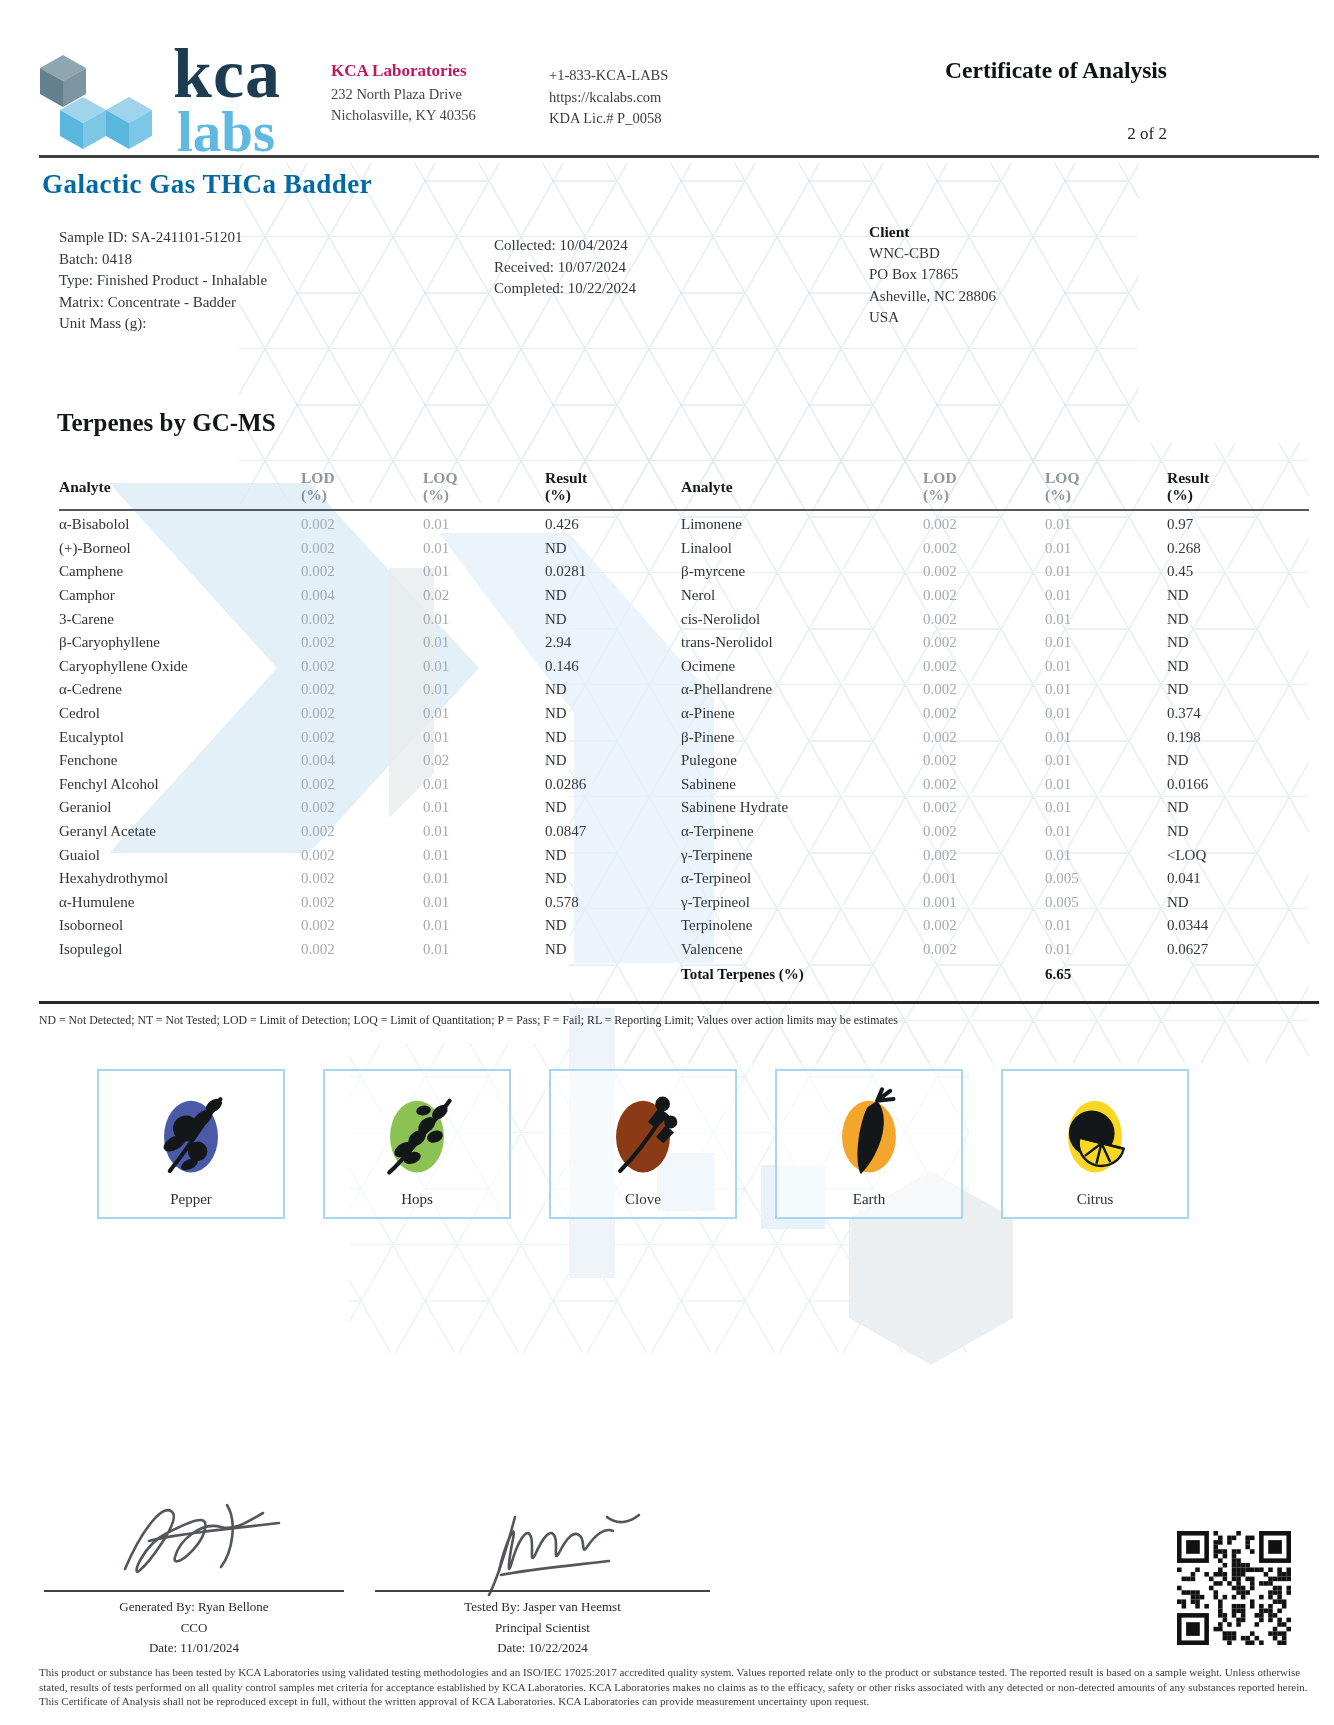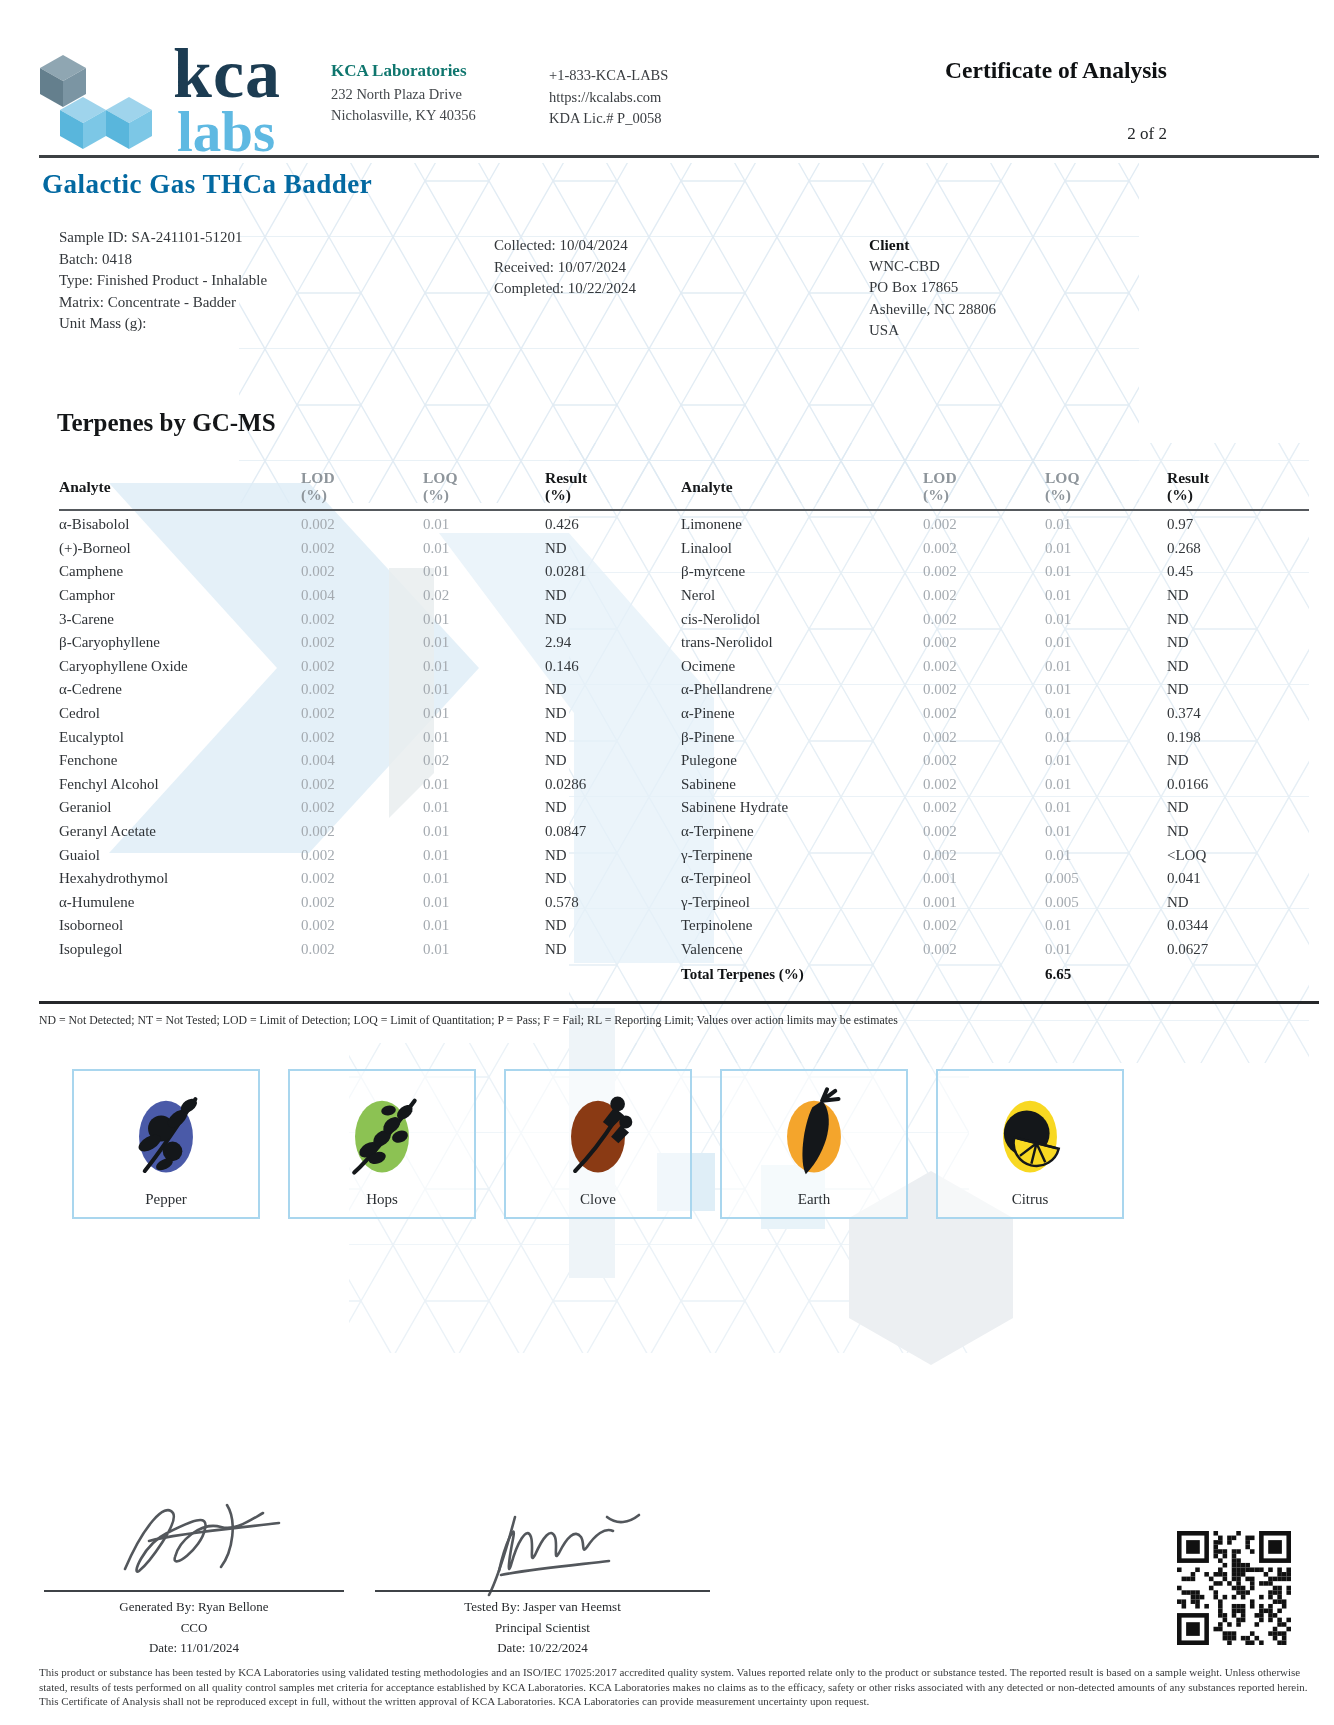--- a/index.html
+++ b/index.html
@@ -7,33 +7,33 @@
   .page{position:relative;width:1316px;height:1725px;background:#fff;margin:13px auto;
         font-family:Liberation Serif, serif;color:#222;overflow:hidden}
   .wm{position:absolute;inset:0;pointer-events:none}
 
   
   .logo-cubes{position:absolute;left:28px;top:40px}
   .logo-word{position:absolute;left:164px;top:26px;font-weight:bold;line-height:1}
   .logo-kca{font-size:70px;color:#1c3c52;letter-spacing:1px}
   .logo-labs{font-size:57px;color:#5fb9e2;margin-top:-6px;margin-left:4px}
   .lab-info{position:absolute;left:322px;top:47px;font-size:14.5px;line-height:21px;color:#44484c}
-  .lab-name{font-size:17px;font-weight:bold;color:#0f766e;margin-bottom:3px}
+  .lab-name{font-size:17px;font-weight:bold;color:#be185d;margin-bottom:3px}
   .lab-contact{position:absolute;left:540px;top:52px;font-size:14.5px;line-height:21.5px;color:#393d41}
   .doc-title-block{position:absolute;right:158px;top:44px;text-align:right}
   .doc-title{font-size:23.5px;font-weight:bold;color:#0f1113}
   .page-num{margin-top:40px;font-size:17px;color:#232629}
   .rule-top{position:absolute;left:30px;width:1280px;top:142px;height:3px;background:#3c4043}
 
   
   .product-title{position:absolute;left:33px;top:156px;font-size:27px;font-weight:bold;
                  letter-spacing:.5px;color:#0369a1}
   .sample-info{position:absolute;left:50px;top:214px;font-size:15px;line-height:21.5px;color:#33373b}
   .dates{position:absolute;left:485px;top:222px;font-size:15px;line-height:21.5px;color:#33373b}
-  .client{position:absolute;left:860px;top:221px;font-size:15px;line-height:21.5px;color:#33373b}
+  .client{position:absolute;left:860px;top:208px;font-size:15px;line-height:21.5px;color:#33373b}
   .client-label{font-weight:bold;color:#101214;font-size:15.5px}
 
   
   .terp-title{position:absolute;left:48px;top:396px;font-size:25px;font-weight:bold;color:#141618}
   .ttable{position:absolute;left:50px;top:450px;width:1250px;display:flex}
   .half{width:585px}
   .half.right{width:628px;margin-left:37px}
   .thead{display:flex;align-items:center;height:46px}
   .c{flex:none}
   .c.a{width:242px}
@@ -48,21 +48,21 @@
   .trow .a{color:#2f3337}
   .trow .v{color:#a4aab0}
   .trow .r{color:#33373b}
   .trow.total{font-weight:bold;height:26px}
   .trow.total .a{width:364px;color:#101214}
   .trow.total .r{color:#101214}
   .rule-bottom{position:absolute;left:30px;width:1280px;top:988px;height:3px;background:#26282a}
   .footnote{position:absolute;left:30px;top:1000px;font-size:11.8px;color:#2c2e30}
 
   
-  .flavor-row{position:absolute;left:63px;top:1056px;width:1092px;display:flex;gap:28px}
+  .flavor-row{position:absolute;left:88px;top:1056px;width:1092px;display:flex;gap:38px}
   .fbox{width:188px;height:150px;border:2px solid #a9d6ee;background:rgba(255,255,255,.55);
         display:flex;flex-direction:column;align-items:center;justify-content:flex-end;
         padding-bottom:9px}
   .fart{height:104px;display:flex;align-items:center;justify-content:center;margin-top:6px}
   .flabel{font-size:15px;color:#2b2f33;margin-top:4px}
   .st{stroke:#14171a;stroke-width:5;fill:none;stroke-linecap:round}
 
   
   .sig-svg{position:absolute}
   .sigline{position:absolute;top:1577px;height:2px;background:#3f4347}

